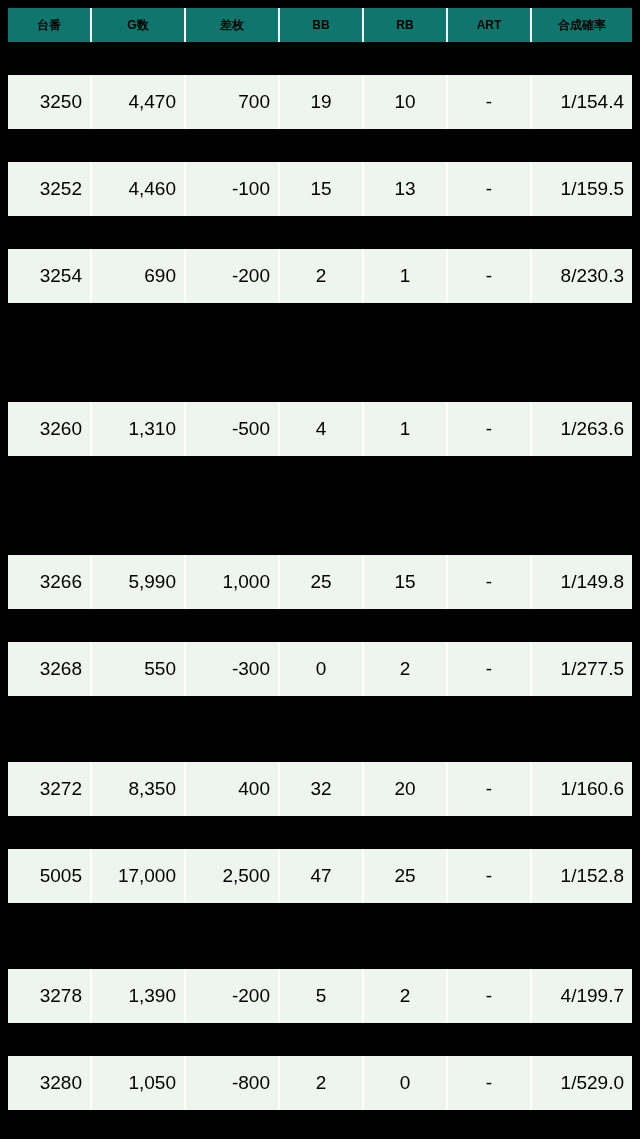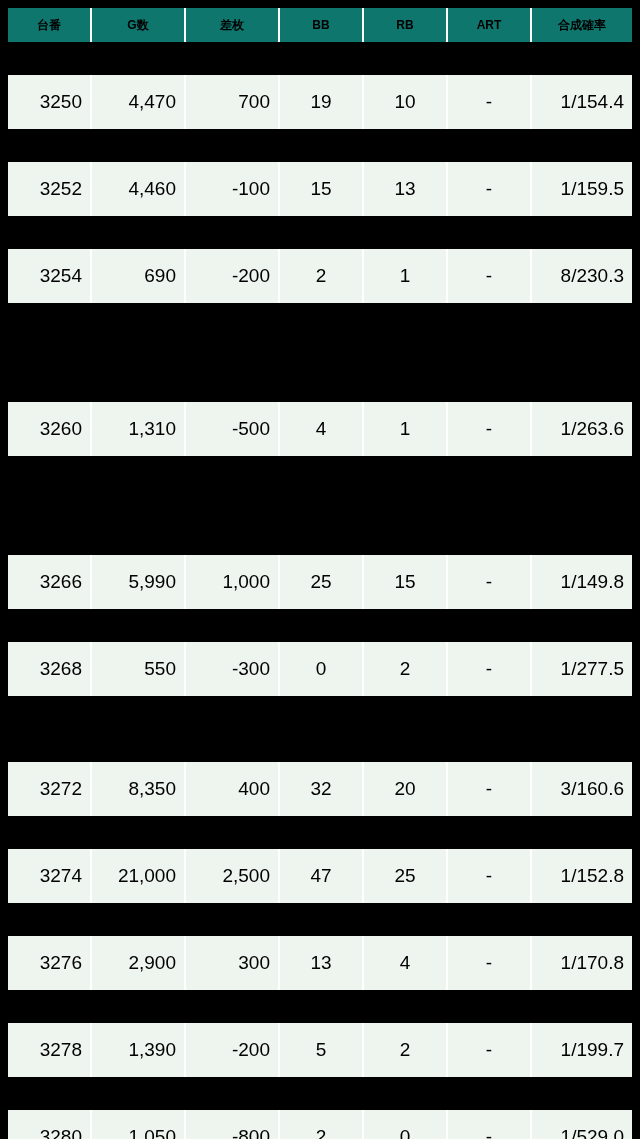--- a/index.html
+++ b/index.html
@@ -188,57 +188,48 @@
         <tr class="spacer-row">
           <td colspan="7"></td>
         </tr>
         <tr class="data-row">
           <td>3272</td>
           <td>8,350</td>
           <td>400</td>
           <td class="center">32</td>
           <td class="center">20</td>
           <td class="center">-</td>
-          <td>3/160.6</td>
-        </tr>
-        <tr class="spacer-row">
-          <td colspan="7"></td>
-        </tr>
-        <tr class="data-row">
-          <td>3274</td>
-          <td>21,000</td>
+          <td>1/160.6</td>
+        </tr>
+        <tr class="spacer-row">
+          <td colspan="7"></td>
+        </tr>
+        <tr class="data-row">
+          <td>5005</td>
+          <td>17,000</td>
           <td>2,500</td>
           <td class="center">47</td>
           <td class="center">25</td>
           <td class="center">-</td>
           <td>1/152.8</td>
         </tr>
         <tr class="spacer-row">
           <td colspan="7"></td>
-        </tr>
-        <tr class="data-row">
-          <td>3276</td>
-          <td>2,900</td>
-          <td>300</td>
-          <td class="center">13</td>
-          <td class="center">4</td>
-          <td class="center">-</td>
-          <td>1/170.8</td>
         </tr>
         <tr class="spacer-row">
           <td colspan="7"></td>
         </tr>
         <tr class="data-row">
           <td>3278</td>
           <td>1,390</td>
           <td>-200</td>
           <td class="center">5</td>
           <td class="center">2</td>
           <td class="center">-</td>
-          <td>1/199.7</td>
+          <td>4/199.7</td>
         </tr>
         <tr class="spacer-row">
           <td colspan="7"></td>
         </tr>
         <tr class="data-row">
           <td>3280</td>
           <td>1,050</td>
           <td>-800</td>
           <td class="center">2</td>
           <td class="center">0</td>

